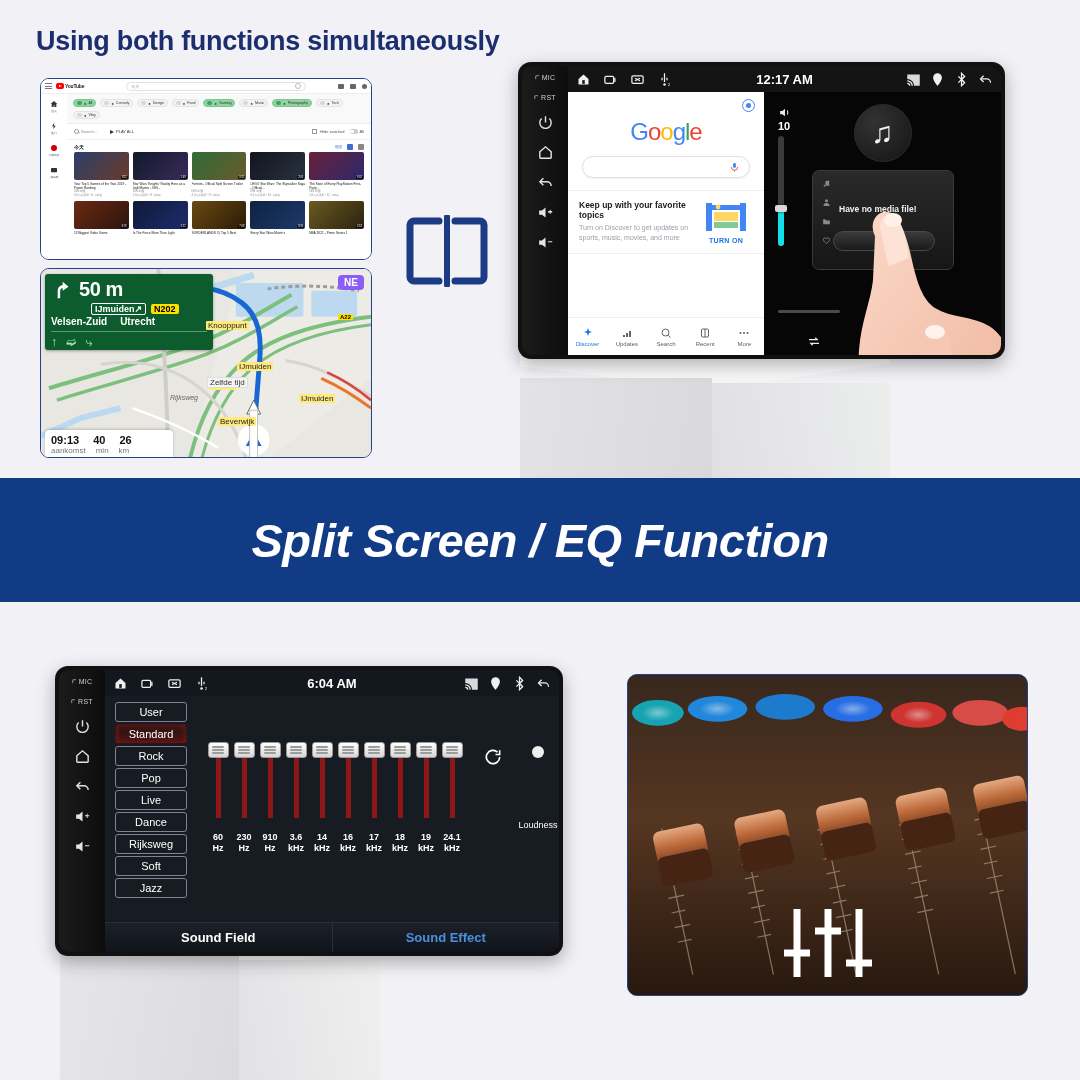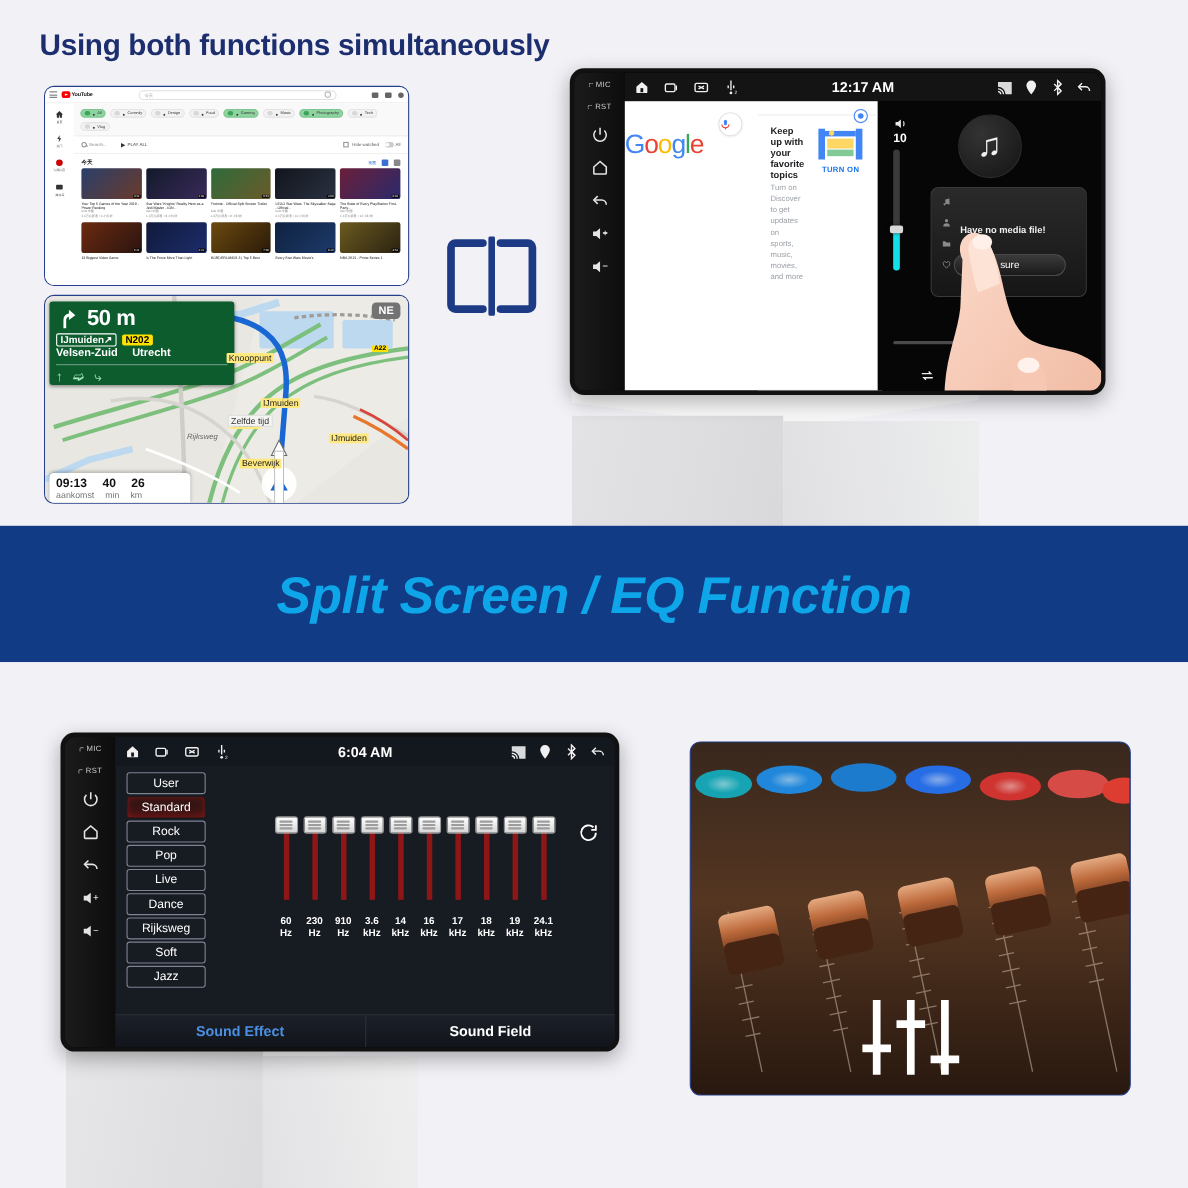--- a/index.html
+++ b/index.html
@@ -86,26 +86,26 @@
   }
   #nav-map { position:absolute; inset:0; }
   #nav-banner {
     position:absolute; left:4px; top:5px; width:168px; height:76px;
     background:#0c5c2e; border-radius:3px; color:#fff; padding:4px 6px;
     box-shadow:0 1px 3px rgba(0,0,0,.35);
   }
   #nav-banner .row1 { display:flex; align-items:center; gap:8px;}
   #nav-arrow { font-size:18px; line-height:1; }
   #nav-dist { font-size:20px; font-weight:700; letter-spacing:-0.4px;}
-  #nav-banner .row2 { display:flex; align-items:center; gap:5px; margin-top:2px;}
+  #nav-banner .row2 { display:flex; align-items:center; gap:5px; margin-top:2px;margin-left:40px;}
   #nav-city1 { border:1.2px solid #fff; border-radius:2px; padding:0 3px; font-size:9px; font-weight:600; white-space:nowrap;}
   #nav-road { background:#ffe100; color:#000; border-radius:2px; padding:0 3px; font-size:9px; font-weight:700;}
   #nav-banner .row3 { display:flex; gap:13px; margin-top:1px; font-size:10px; font-weight:600;}
   #nav-lanes { margin-top:4px; border-top:1px solid rgba(255,255,255,.35); padding-top:3px; font-size:12px; letter-spacing:3px; color:#a8e6b8;}
-  #nav-compass { position:absolute; right:7px; top:6px; background:#737373; color:#fff; font-size:10px; font-weight:700; border-radius:4px; padding:2px 6px;margin-left:11px; }
+  #nav-compass { position:absolute; right:7px; top:6px; background:#8b5cf6; color:#fff; font-size:10px; font-weight:700; border-radius:4px; padding:2px 6px;margin-left:11px; }
   #nav-bottom { position:absolute; left:4px; bottom:0px; width:128px; background:#fff; border-radius:4px 4px 0 0; box-shadow:0 -1px 3px rgba(0,0,0,.2); padding:4px 6px 2px;}
   #nav-bottom .vals { display:flex; gap:14px; font-size:11px; font-weight:700; color:#111;}
   #nav-bottom .lbls { display:flex; gap:10px; font-size:8px; color:#777; margin-top:0px;}
   .mlabel { position:absolute; background:#ffe97f; color:#222; font-size:8px; padding:0 2px; border-radius:1px; white-space:nowrap; font-weight:500;}
   .mlabel.plain { background:#f4f4f2; color:#333; border:1px solid #ddd; }
   .mlabel.rd { background:#ffe100; color:#000; font-size:6px; font-weight:700; }
   .mlabel.italic { background:transparent; color:#666; font-style:italic; font-size:7px;}
 
   
   #split-icon { position:absolute; left:404px; top:215px; width:86px; height:72px; }
@@ -131,21 +131,21 @@
   .bz-ico { width:17px; height:17px; color:#e4e4e4; }
   .screen { flex:1; background:#000; display:flex; flex-direction:column; }
 
   .statusbar { height:26px; background:#141414; display:flex; align-items:center; padding:0 8px; gap:12px; }
   .sb-ico { width:15px; height:15px; color:#f0f0f0; }
   .sb-time { position:absolute; left:50%; transform:translateX(-50%); font-size:13px; font-weight:600; color:#fff;}
   .sb-right { margin-left:auto; display:flex; align-items:center; gap:9px; }
 
   #hu-top-content { flex:1; display:flex; }
   
-  #g-pane { width:230px; background:#fff; display:flex; flex-direction:row; position:relative;}
+  #g-pane { width:196px; background:#fff; display:flex; flex-direction:column; position:relative;}
   #g-avatar { position:absolute; right:9px; top:7px; width:13px;height:13px;border-radius:50%; border:1.4px solid #4285f4; display:flex;align-items:center;justify-content:center;}
   #g-avatar i { width:5px;height:5px;border-radius:50%; background:#4285f4; display:block; }
   #g-logo { text-align:center; margin-top:26px; font-size:24px; font-weight:500; letter-spacing:-1px; font-family:"Liberation Sans",sans-serif;}
   #g-logo .b{color:#4285f4}#g-logo .r{color:#ea4335}#g-logo .y{color:#fbbc05}#g-logo .g{color:#34a853}
   #g-searchbar { margin:10px 14px 0; height:22px; border:1px solid #e0e0e0; border-radius:11px; display:flex; align-items:center; justify-content:flex-end; padding-right:9px; box-shadow:0 1px 2px rgba(0,0,0,.06);}
   #g-card { margin:12px 0 0; padding:9px 11px; border-top:1px solid #eee; border-bottom:1px solid #eee; display:flex; gap:6px;}
   #g-card-txt { flex:1; }
   #g-card-title { font-size:8.5px; font-weight:600; color:#202124; }
   #g-card-desc { font-size:7px; color:#9aa0a6; line-height:1.45; margin-top:3px;}
   #g-card-right { width:54px; display:flex; flex-direction:column; align-items:center; gap:3px;}
@@ -180,39 +180,39 @@
             display:flex; align-items:center; justify-content:center; font-size:9px; color:#fff;}
   #m-progress { position:absolute; left:14px; bottom:42px; width:62px; height:3px; background:#4a4a4a; border-radius:2px;}
   #m-controls { position:absolute; left:0; bottom:6px; width:100%; display:flex; justify-content:space-around; align-items:center; padding:0 16px;}
   .mc-ico { width:18px;height:15px; color:#eee;}
   
   #hand { position:absolute; right:-12px; top:88px; width:190px; height:232px; pointer-events:none;}
 
   
   #banner { position:absolute; left:0; top:478px; width:1080px; height:124px; background:#123b86;
             display:flex; align-items:center; justify-content:center; }
-  #banner-title { color:#0ea5e9; font-size:47px; font-weight:800; font-style:italic; letter-spacing:-0.5px; }
+  #banner-title { color:#ffffff; font-size:47px; font-weight:800; font-style:italic; letter-spacing:-0.5px; }
 
   
   #bottom-section { position:absolute; left:0; top:602px; width:1080px; height:478px; background:#f1f1f6; overflow:hidden;}
 
   
   #ped-bot { position:absolute; left:60px; top:330px; width:320px; height:148px;}
   #ped-bot .topface { position:absolute; left:0; top:0; width:100%; height:36px;
      background:linear-gradient(180deg,#fdfdfd,#f5f5f5);
      clip-path: polygon(0 10%, 56% 0, 100% 28%, 100% 46%, 56% 100%, 0 40%); }
   #ped-bot .leftface { position:absolute; left:0; top:18px; width:56%; height:130px; background:linear-gradient(100deg,#e6e6e8,#dbdbde);}
   #ped-bot .rightface { position:absolute; left:56%; top:28px; width:44%; height:120px; background:linear-gradient(260deg,#efefef,#e2e2e5);}
 
   
   #hu-bot { position:absolute; left:55px; top:64px; width:508px; height:290px;
       background:#111; border-radius:13px; padding:4px; box-shadow:0 6px 18px rgba(0,0,0,.3);}
   #hu-bot-inner { position:absolute; inset:4px; background:#0a0a0a; border-radius:10px; display:flex; overflow:hidden;}
   #eq-screen { flex:1; background:#171b22; display:flex; flex-direction:column;}
-  #eq-body { flex:1; display:flex; padding:6px 0 0 0;gap:42px; }
+  #eq-body { flex:1; display:flex; padding:6px 0 0 0; }
   #eq-presets { width:82px; display:flex; flex-direction:column; gap:2px; padding-left:10px; }
   .preset { height:20px; border:1px solid #7e8494; border-radius:3px; color:#fff; font-size:11px;
             display:flex; align-items:center; justify-content:center; background:#171b22; }
   .preset.active { border-color:transparent; background:linear-gradient(180deg,#2a1515,#4a1313); box-shadow:0 0 6px rgba(190,30,30,.55) inset;}
   #eq-main { flex:1; position:relative; padding-left:18px; }
   #eq-sliders { display:flex; gap:0; align-items:center; padding-top:42px;}
   .band { width:26px; display:flex; flex-direction:column; align-items:center;}
   .band-rail { width:2px; height:74px; background:#2b3039; position:relative; display:flex; justify-content:center;}
   .band-fill { position:absolute; top:8px; width:5px; height:66px; background:#8e1616; }
   .band-knob { position:absolute; top:-2px; width:21px; height:16px; border-radius:3px;
@@ -940,22 +940,22 @@
                 <path d="M20 4v5h-5"></path>
             </svg>
             <div id="eq-loud">
               <div id="eq-loud-knob"></div>
               <div id="eq-loud-lbl">Loudness</div>
             </div>
           </div>
         </div>
 
         <div id="eq-tabs">
+            <div class="eq-tab">Sound Field</div>
             <div class="eq-tab active">Sound Effect</div>
-            <div class="eq-tab">Sound Field</div>
           </div>
       </div>
     </div>
   </div>
 
   <div id="mixer">
     <svg id="mixer-img" viewBox="0 0 401 322" preserveAspectRatio="none">
       <defs>
         <linearGradient id="mx" x1="0" y1="0" x2="0" y2="1">
           <stop offset="0" stop-color="#3c2a1f"></stop>

